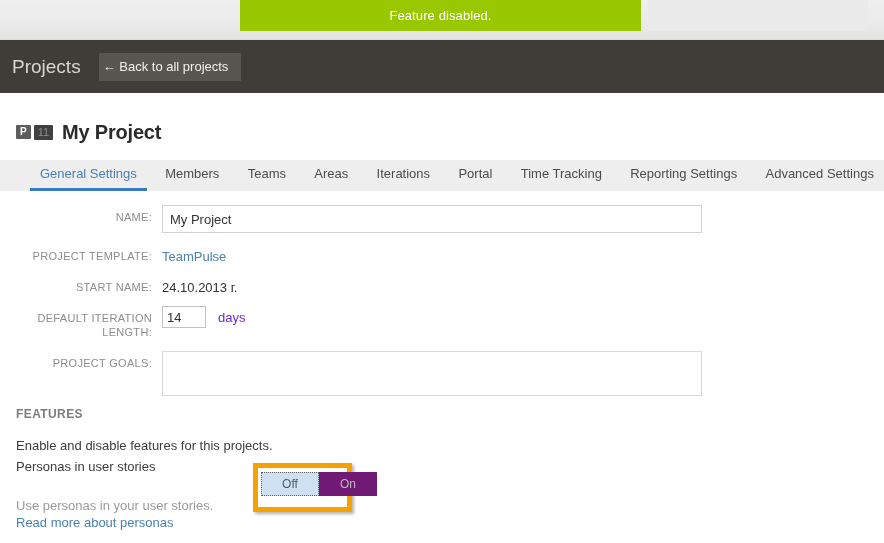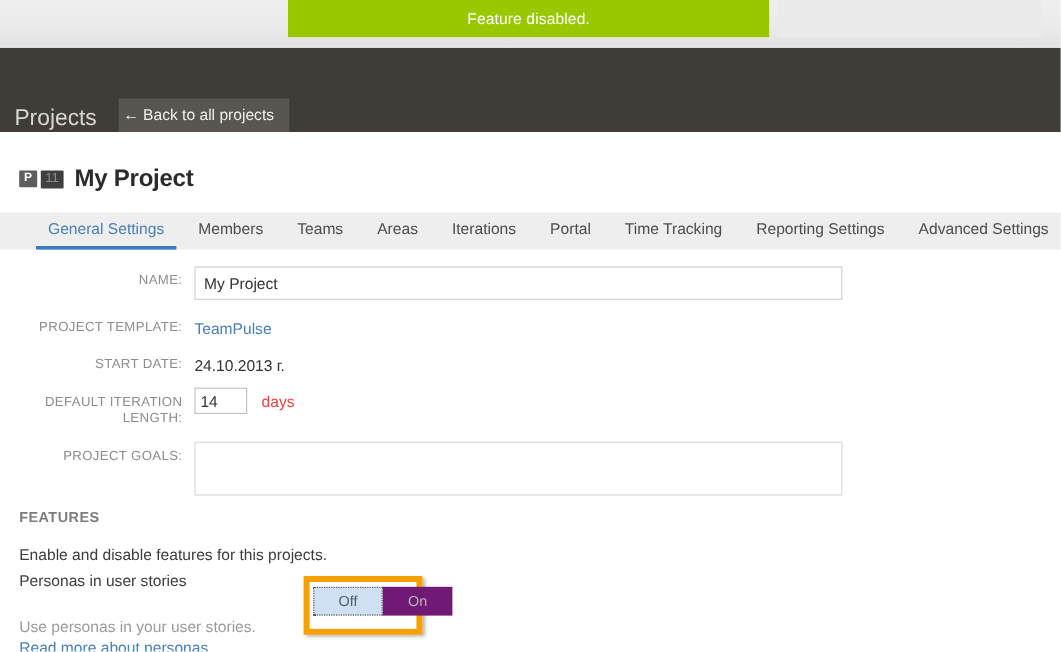--- a/index.html
+++ b/index.html
@@ -40,24 +40,24 @@
     position: absolute;
     left: 648px;
     top: 0;
     width: 220px;
     height: 31px;
     background: #eaeaea;
   }
 
   
   .topbar {
-    height: 70px;
+    height: 53px;
     background: #403c38;
     display: flex;
-    align-items: flex-end;
+    align-items: center;
     padding-left: 12px;
   }
   .topbar-title {
     color: #d9d5d0;
     font-size: 19px;
     font-weight: normal;
     margin-right: 18px;
   }
   .back-button {
     background: #595551;
@@ -176,21 +176,21 @@
     border: 1px solid #c3c3c3;
     background: #ffffff;
     font-family: "Liberation Sans", sans-serif;
     font-size: 13px;
     color: #333333;
     padding: 0 4px;
     outline: none;
   }
   .unit-text {
     font-size: 13px;
-    color: #ef4444;
+    color: #6d28d9;
     margin-left: 12px;
   }
   .textarea {
     width: 540px;
     height: 45px;
     border: 1px solid #d9d9d9;
     background: #ffffff;
     font-family: "Liberation Sans", sans-serif;
     font-size: 13px;
     color: #333333;
@@ -315,21 +315,21 @@
   </div>
 
   <div class="form-row">
     <div class="form-label">PROJECT TEMPLATE:</div>
     <div class="form-field">
       <span class="static-link">TeamPulse</span>
     </div>
   </div>
 
   <div class="form-row">
-    <div class="form-label">START DATE:</div>
+    <div class="form-label">START NAME:</div>
     <div class="form-field">
       <span class="static-text">24.10.2013 г.</span>
     </div>
   </div>
 
   <div class="form-row">
     <div class="form-label">DEFAULT ITERATION LENGTH:</div>
     <div class="form-field">
       <input class="num-input" type="text" value="14" style="">
       <span class="unit-text">days</span>

